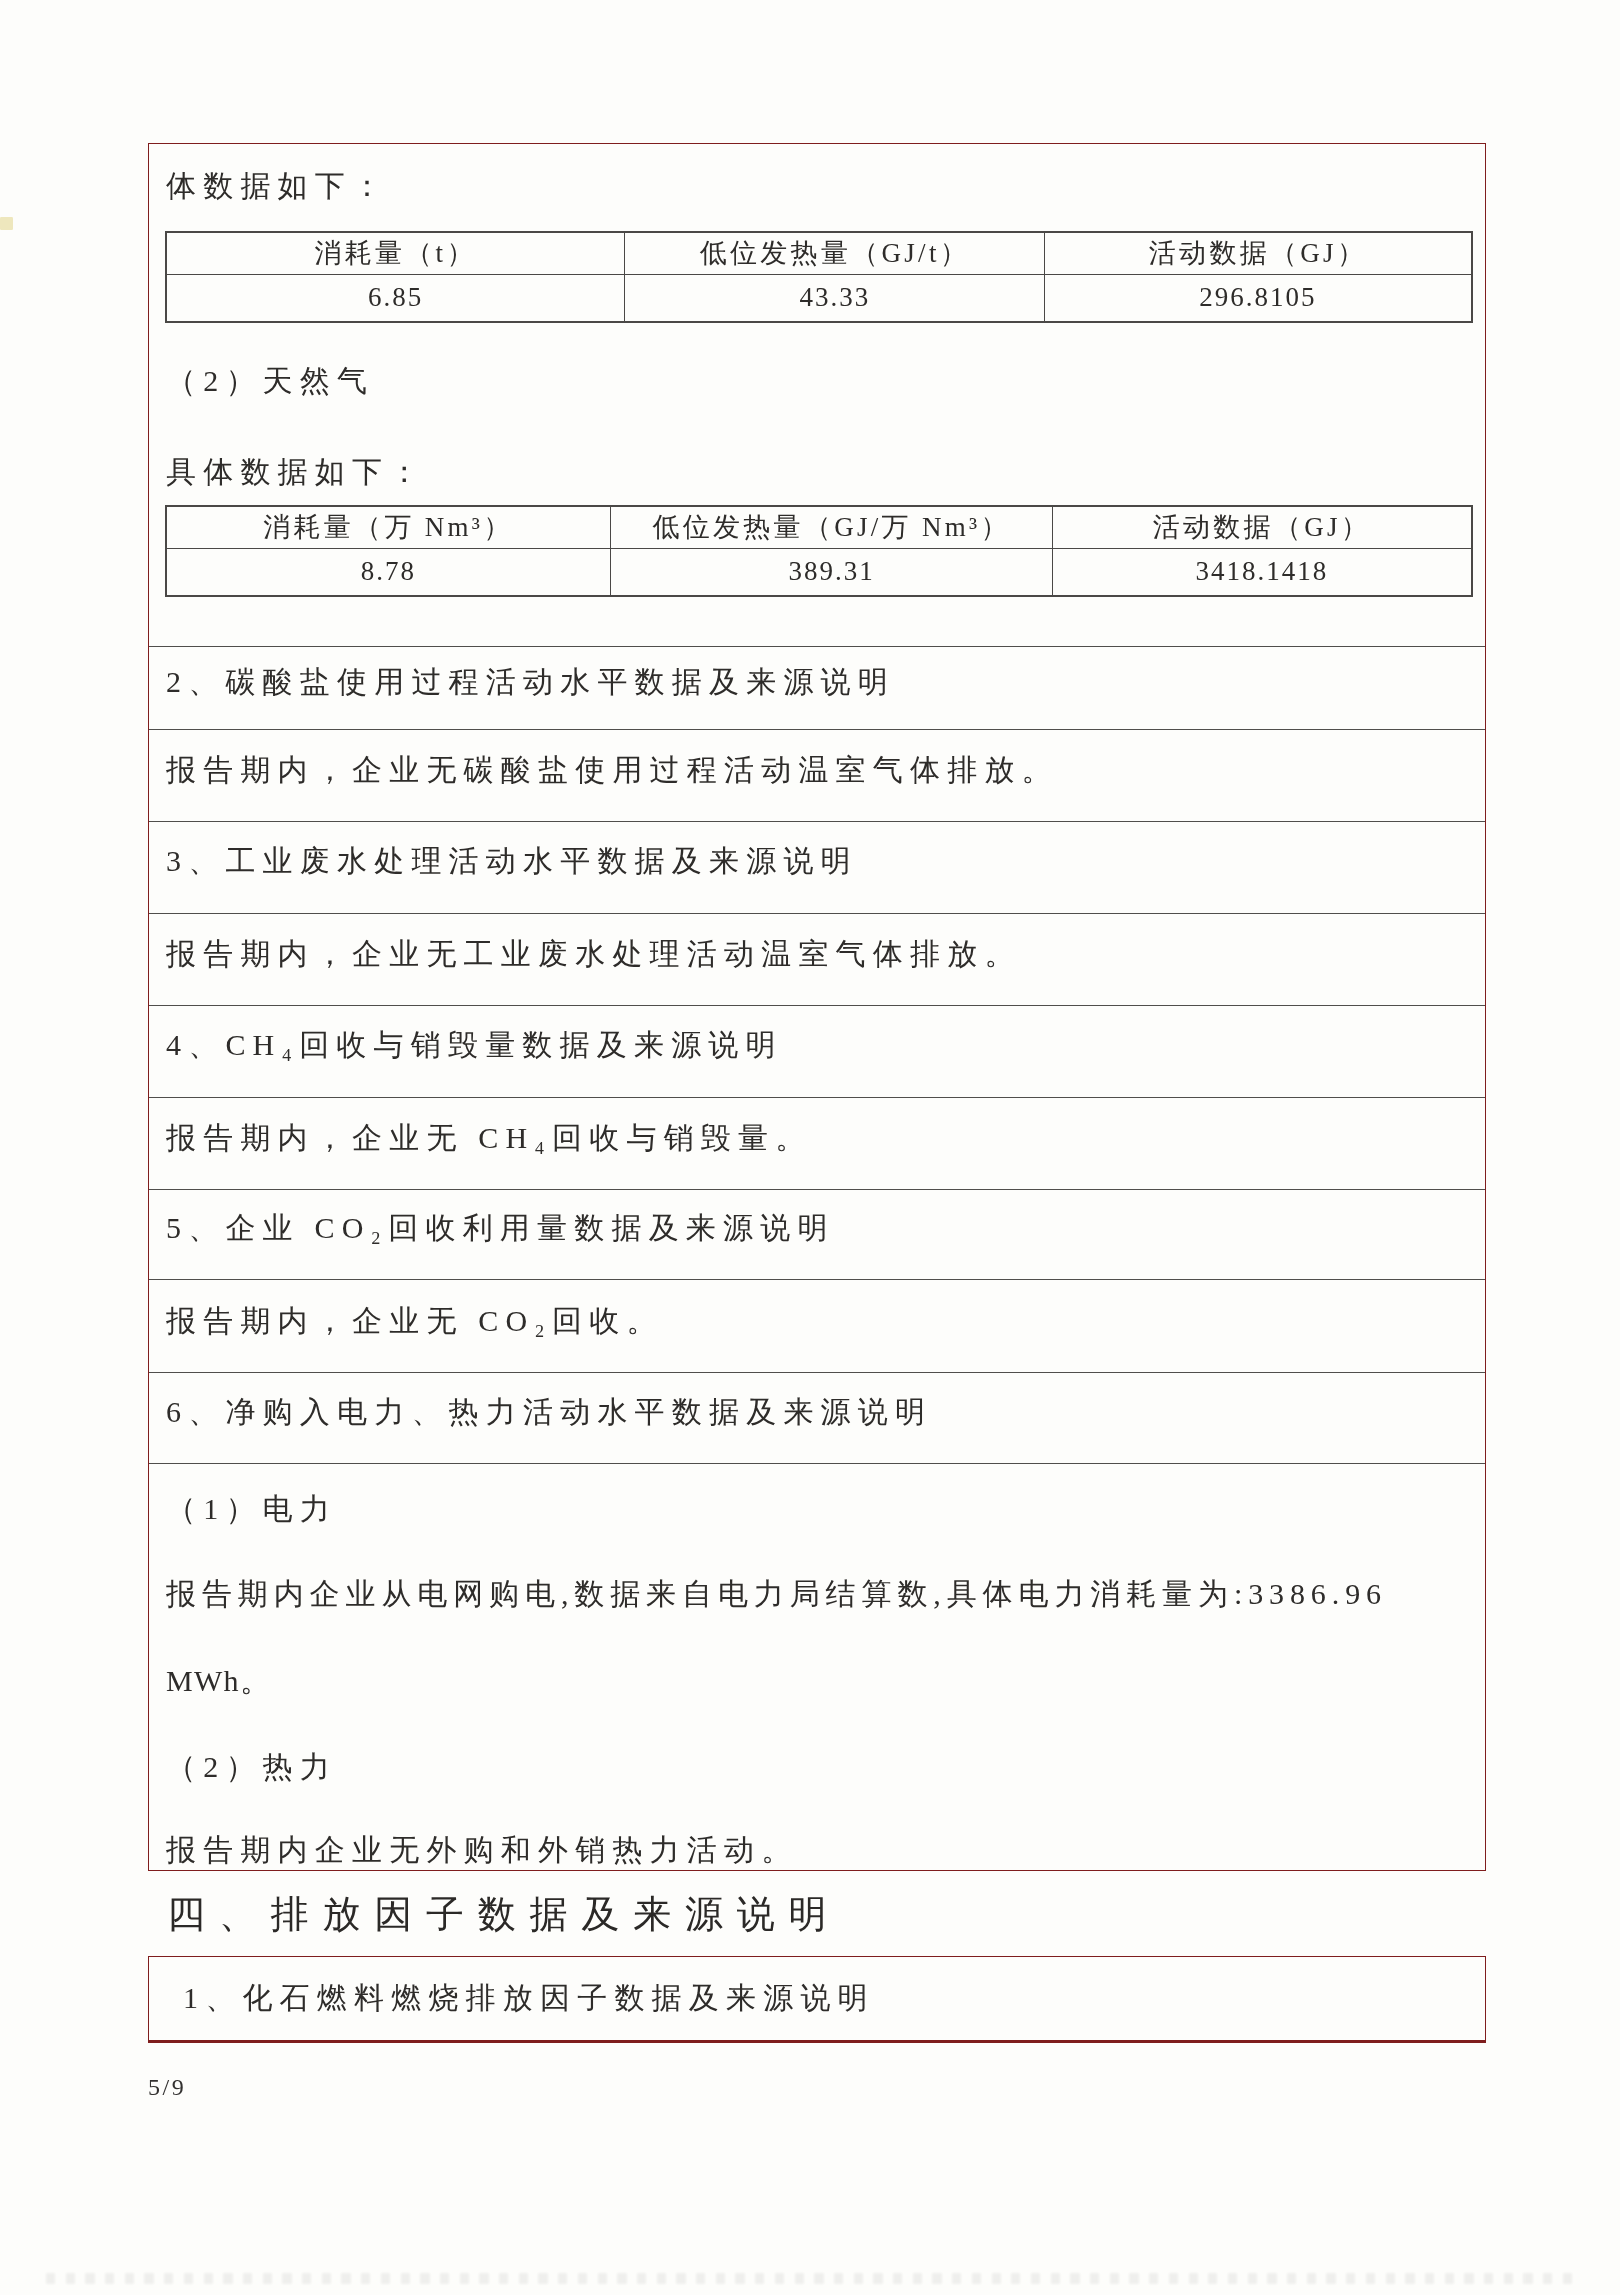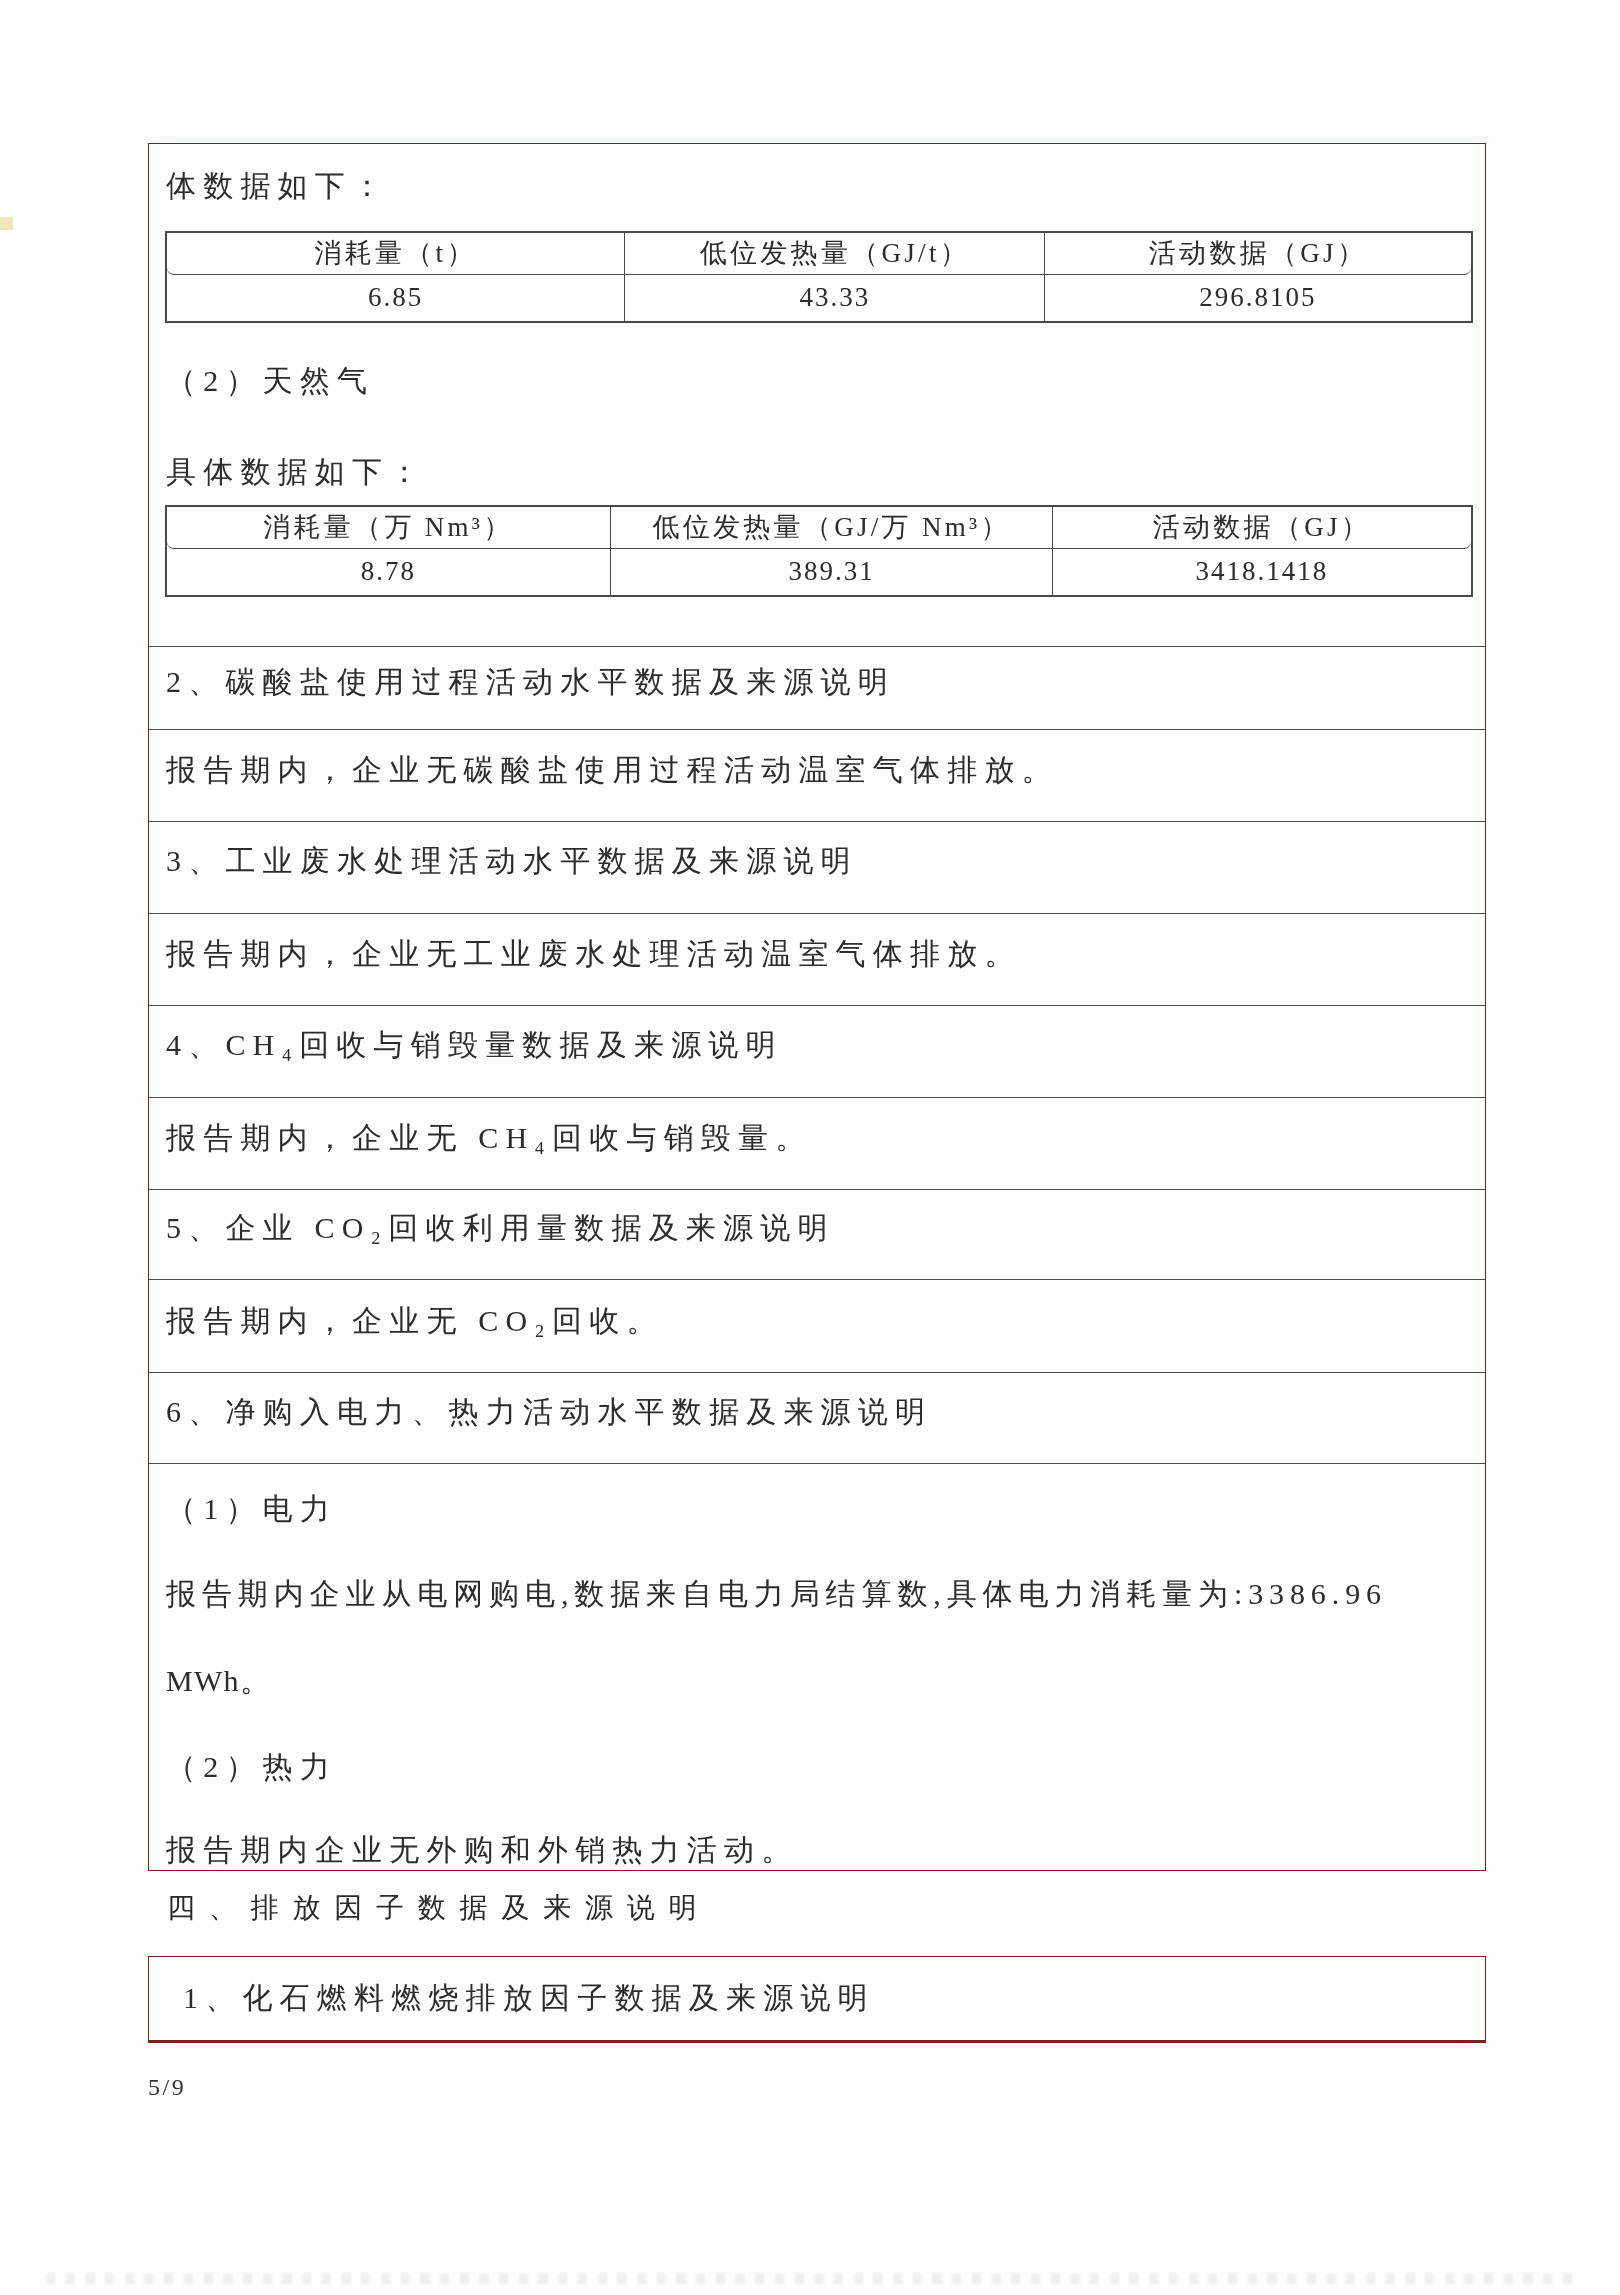--- a/index.html
+++ b/index.html
@@ -27,35 +27,35 @@
   .row + .row{border-top:1.3px solid #504e4b;margin-top:11px;}
   .row-flex{display:flex;align-items:center;}
   .row-fill{flex:1 1 auto;}
   
   .t{font-size:30px;line-height:39px;letter-spacing:7.2px;white-space:nowrap;}
   .t-tight{letter-spacing:5.9px;}
   .t-latin{letter-spacing:1.3px;}
   .t-head{font-size:30px;letter-spacing:7.2px;white-space:nowrap;}
   .chapter{
     position:absolute;left:167px;top:1889px;
-    font-size:28px;letter-spacing:13.8px;white-space:nowrap;color:#2b2927;
+    font-size:38px;letter-spacing:13.8px;white-space:nowrap;color:#2b2927;
   }
   .pagenum{
     position:absolute;left:148px;top:2074px;width:1338px;
     text-align:left;font-size:24px;letter-spacing:2.6px;color:#333130;
   }
   
   .itable{
     border:2px solid #4a4846;
     margin-left:-1.3px;
     width:1308px;
     box-sizing:border-box;
   }
   .itr{display:flex;}
-  .itr.head{height:41px;border-bottom:1.3px solid #4a4846;border-radius:7px;}
+  .itr.head{height:41px;border-bottom:1.3px solid #4a4846;}
   .itr.vals{height:46px;}
   .itd{
     box-sizing:border-box;
     display:flex;align-items:center;justify-content:center;
     font-size:27px;letter-spacing:3.3px;white-space:nowrap;
   }
   .itd + .itd{border-left:1.3px solid #4a4846;}
   .t1c1{width:35.1%;} .t1c2{width:32.2%;} .t1c3{width:32.7%;}
   .t2c1{width:34.0%;} .t2c2{width:33.9%;} .t2c3{width:32.1%;}
   .num{letter-spacing:2px;}

